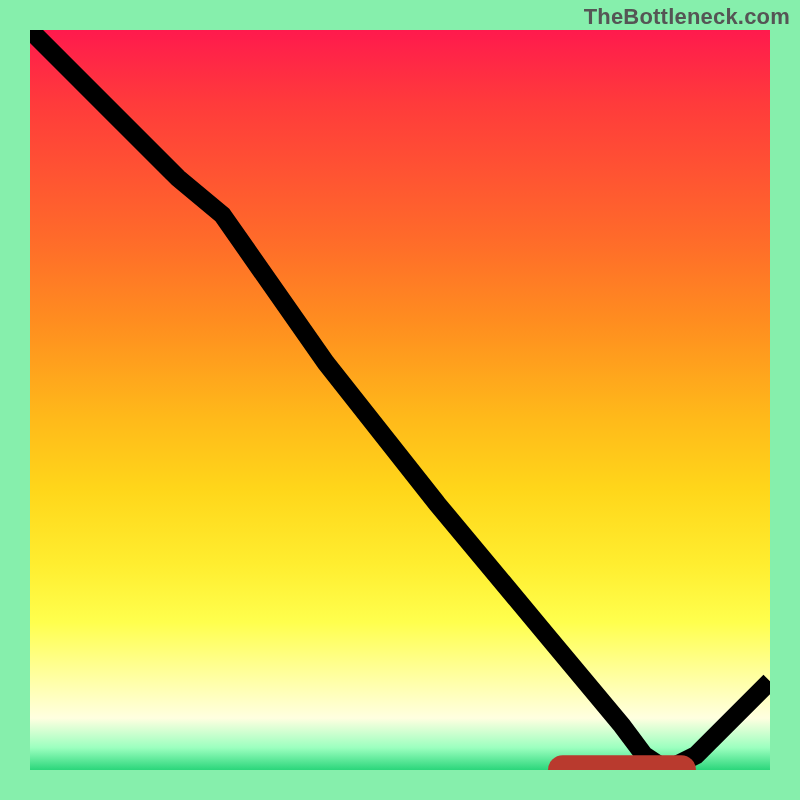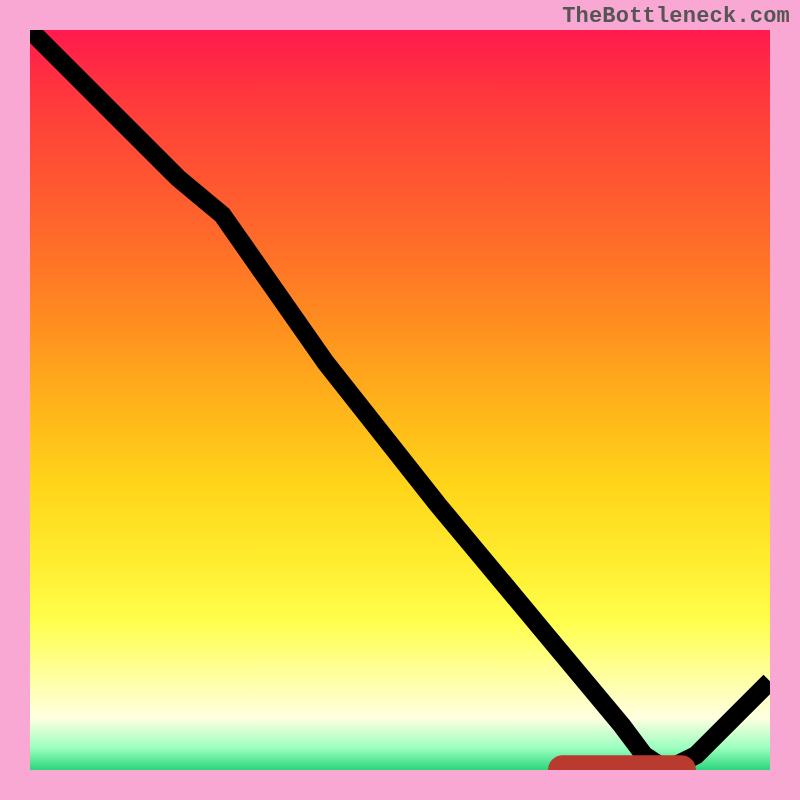--- a/index.html
+++ b/index.html
@@ -8,22 +8,21 @@
     width: 800px;
     height: 800px;
     background: #000;
     font-family: Arial, Helvetica, sans-serif;
     overflow: hidden;
   }
   .frame {
     position: relative;
     width: 800px;
     height: 800px;
-    background: #f9a8d4;
-    font-family: Liberation Mono, monospace;
+    background: #86efac;
   }
   .attribution {
     position: absolute;
     top: 4px;
     right: 10px;
     color: #555;
     font-size: 22px;
     font-weight: 600;
     letter-spacing: 0.2px;
   }

